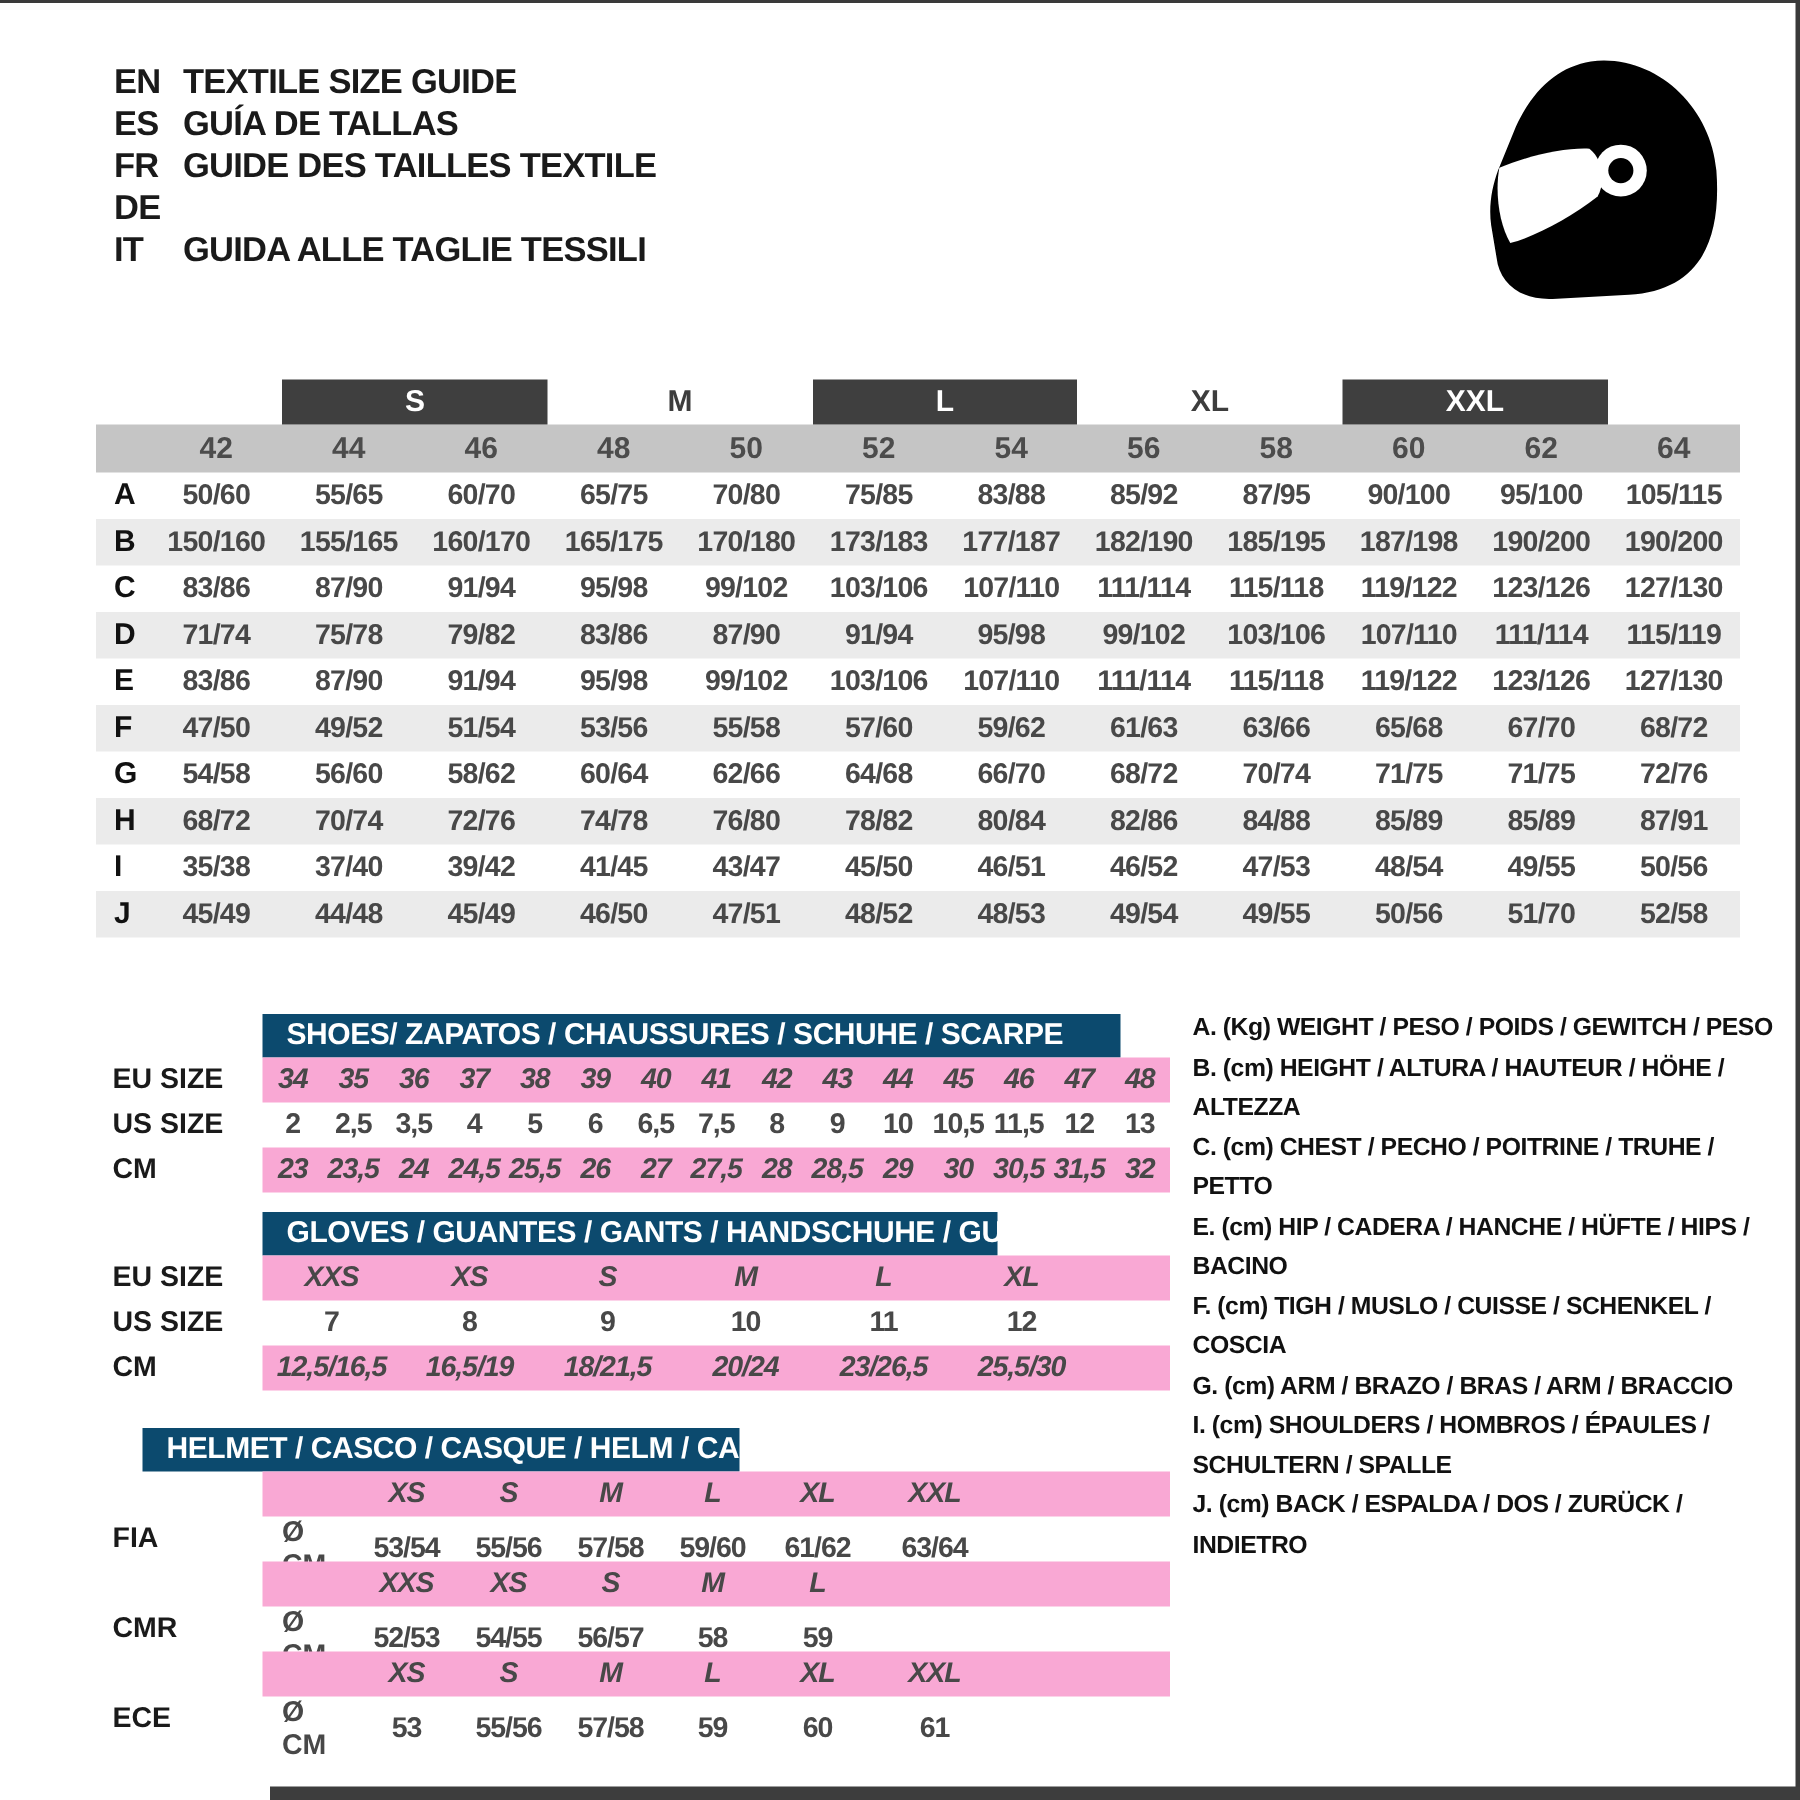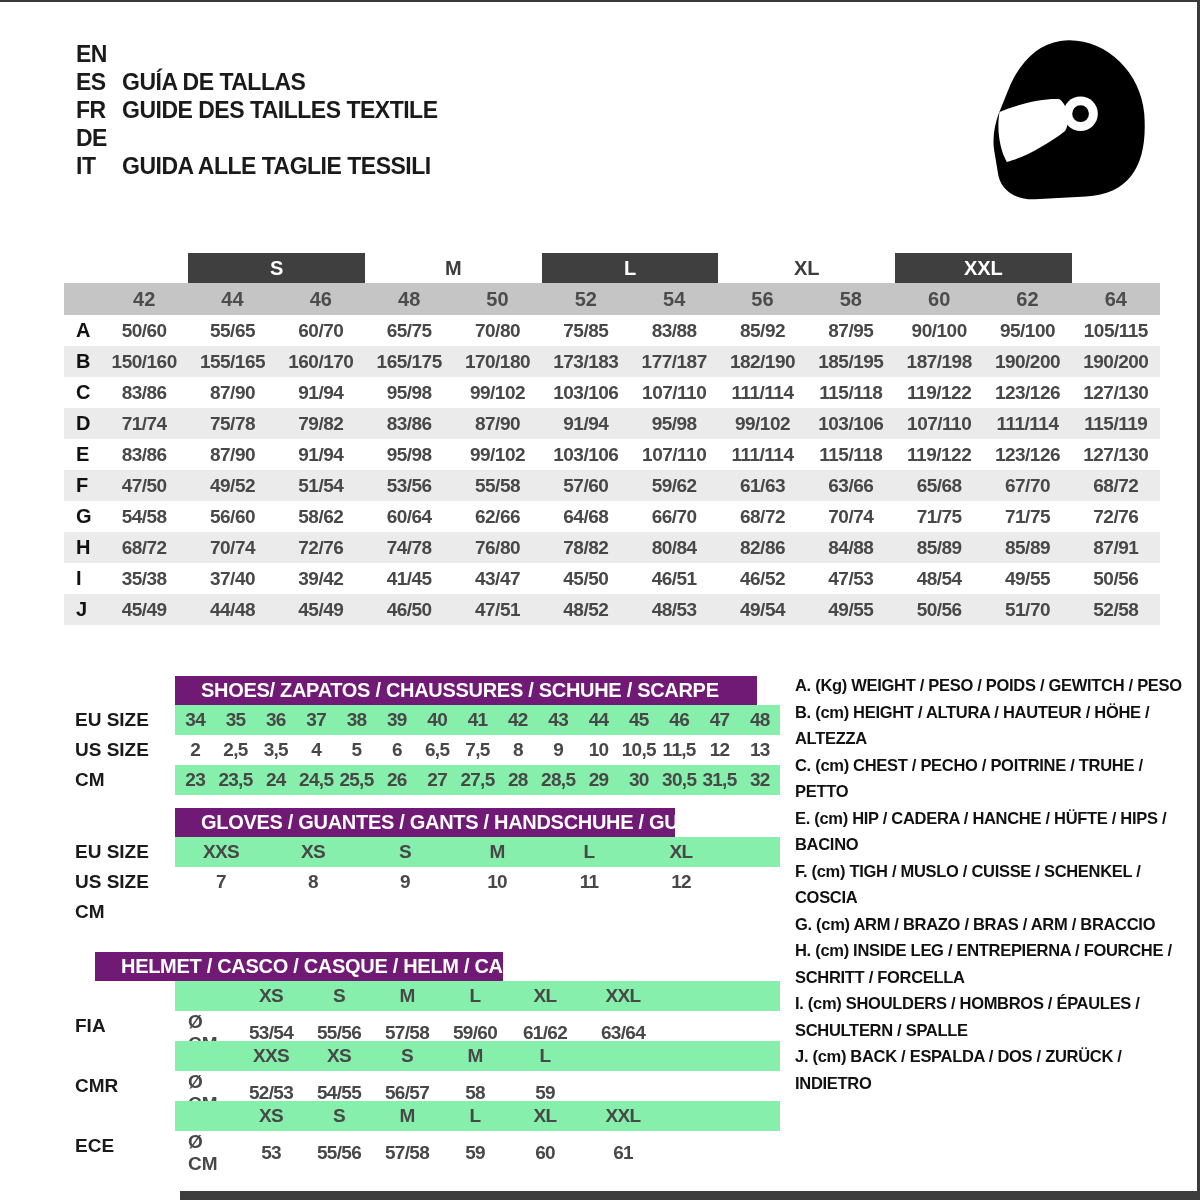--- a/index.html
+++ b/index.html
@@ -27,49 +27,50 @@
   .group-cell.boxed{background:#3f3f3f;color:#fff;}
   .num-row{height:32px;background:#c5c5c5;align-items:center;}
   .num-cell{text-align:center;font-size:20px;color:#4c4c4c;}
   .m-row{height:31px;align-items:center;}
   .m-row.stripe{background:#ebebeb;}
   .letter-cell{padding-left:12px;font-size:20px;color:#111;}
   .val-cell{text-align:center;font-size:19px;color:#484848;letter-spacing:-0.5px;}
 
   
   .section{position:absolute;left:75px;width:710px;}
-  .sec-title{margin-left:100px;height:29px;background:#701a75;color:#fff;display:flex;align-items:center;padding-left:26px;font-size:20px;letter-spacing:-0.3px;white-space:nowrap;}
+  .sec-title{margin-left:100px;height:29px;background:#0c4a6e;color:#fff;display:flex;align-items:center;padding-left:16px;font-size:20px;letter-spacing:-0.3px;white-space:nowrap;}
   #shoesSection{top:676px;}   #shoesSection .sec-title{width:556px;}
   #glovesSection{top:808px;}  #glovesSection .sec-title{width:474px;}
   #helmetSection{top:952px;}  #helmetSection .sec-title{width:382px;margin-left:20px;}
   .sec-row{display:flex;height:30px;align-items:stretch;}
   .sec-label{width:100px;font-size:19px;display:flex;align-items:center;}
   .sec-cells{width:605px;display:grid;align-items:center;}
   .cols15{grid-template-columns:repeat(15,1fr);}
   .cols6{grid-template-columns:repeat(6,92px);}
   .hel-cells{width:605px;display:grid;grid-template-columns:62px 68px 68px 68px 68px 72px 84px;align-items:center;}
   .hel-unit{padding-left:13px;font-size:19px;color:#484848;}
-  .stripe-bg{background:#86efac;}
+  .stripe-bg{background:#f9a8d4;font-style:italic;}
   .cell{text-align:center;font-size:19px;color:#484848;letter-spacing:-0.7px;}
 
   
   .legend{position:absolute;left:795px;top:672px;width:404px;}
   .legend-item{font-size:16.5px;line-height:26.5px;color:#111;letter-spacing:-0.3px;}
 </style>
 </head>
 <body>
 
 <div class="page">
 
   <div class="top-border"></div>
   <div class="right-border"></div>
 
   <div class="lang-block" id="langs">
       <div class="lang-row">
         <span class="lang-code">EN</span>
+        <span class="lang-label">TEXTILE SIZE GUIDE</span>
       </div>
       <div class="lang-row">
         <span class="lang-code">ES</span>
         <span class="lang-label">GUÍA DE TALLAS</span>
       </div>
       <div class="lang-row">
         <span class="lang-code">FR</span>
         <span class="lang-label">GUIDE DES TAILLES TEXTILE</span>
       </div>
       <div class="lang-row">
@@ -351,20 +352,28 @@
             <div class="cell">7</div>
             <div class="cell">8</div>
             <div class="cell">9</div>
             <div class="cell">10</div>
             <div class="cell">11</div>
             <div class="cell">12</div>
           </div>
         </div>
         <div class="sec-row">
           <div class="sec-label">CM</div>
+          <div class="sec-cells cols6 stripe-bg">
+            <div class="cell">12,5/16,5</div>
+            <div class="cell">16,5/19</div>
+            <div class="cell">18/21,5</div>
+            <div class="cell">20/24</div>
+            <div class="cell">23/26,5</div>
+            <div class="cell">25,5/30</div>
+          </div>
         </div>
       </div>
   </div>
 
   <div class="section" id="helmetSection">
     <div class="sec-title">HELMET / CASCO / CASQUE / HELM / CASCO</div>
     <div id="helmetRows">
         <div class="sec-row">
           <div class="sec-label"></div>
           <div class="hel-cells stripe-bg">
@@ -438,19 +447,18 @@
       </div>
   </div>
 
   <div class="legend" id="legend">
       <div class="legend-item">A. (Kg) WEIGHT / PESO / POIDS / GEWITCH / PESO</div>
       <div class="legend-item">B. (cm) HEIGHT / ALTURA / HAUTEUR / HÖHE / ALTEZZA</div>
       <div class="legend-item">C. (cm) CHEST / PECHO / POITRINE / TRUHE / PETTO</div>
       <div class="legend-item">E. (cm) HIP / CADERA / HANCHE / HÜFTE / HIPS / BACINO</div>
       <div class="legend-item">F. (cm) TIGH / MUSLO / CUISSE / SCHENKEL / COSCIA</div>
       <div class="legend-item">G. (cm) ARM / BRAZO / BRAS / ARM / BRACCIO</div>
-      <div class="legend-item">H. (cm) INSIDE LEG / ENTREPIERNA / FOURCHE / SCHRITT / FORCELLA</div>
       <div class="legend-item">I. (cm) SHOULDERS / HOMBROS / ÉPAULES / SCHULTERN / SPALLE</div>
       <div class="legend-item">J. (cm) BACK / ESPALDA / DOS / ZURÜCK / INDIETRO</div>
     </div>
 
   <div class="bottom-bar"></div>
 </div>
 
 </body></html>

